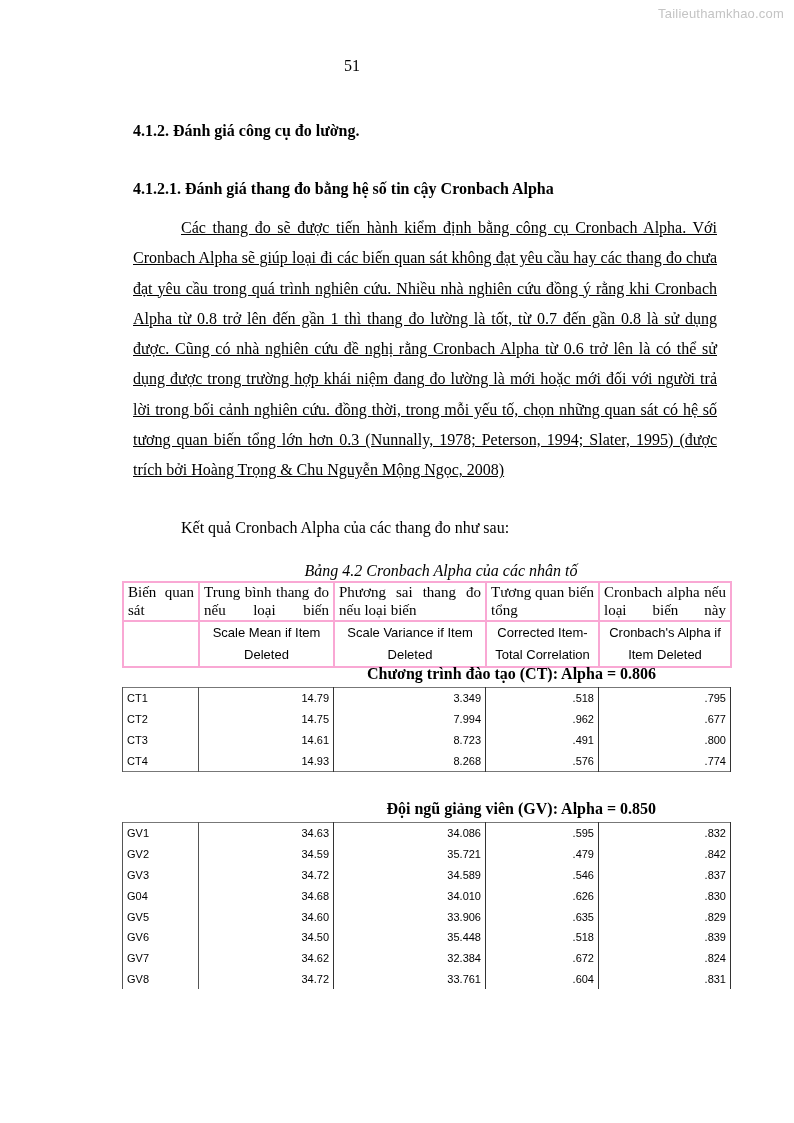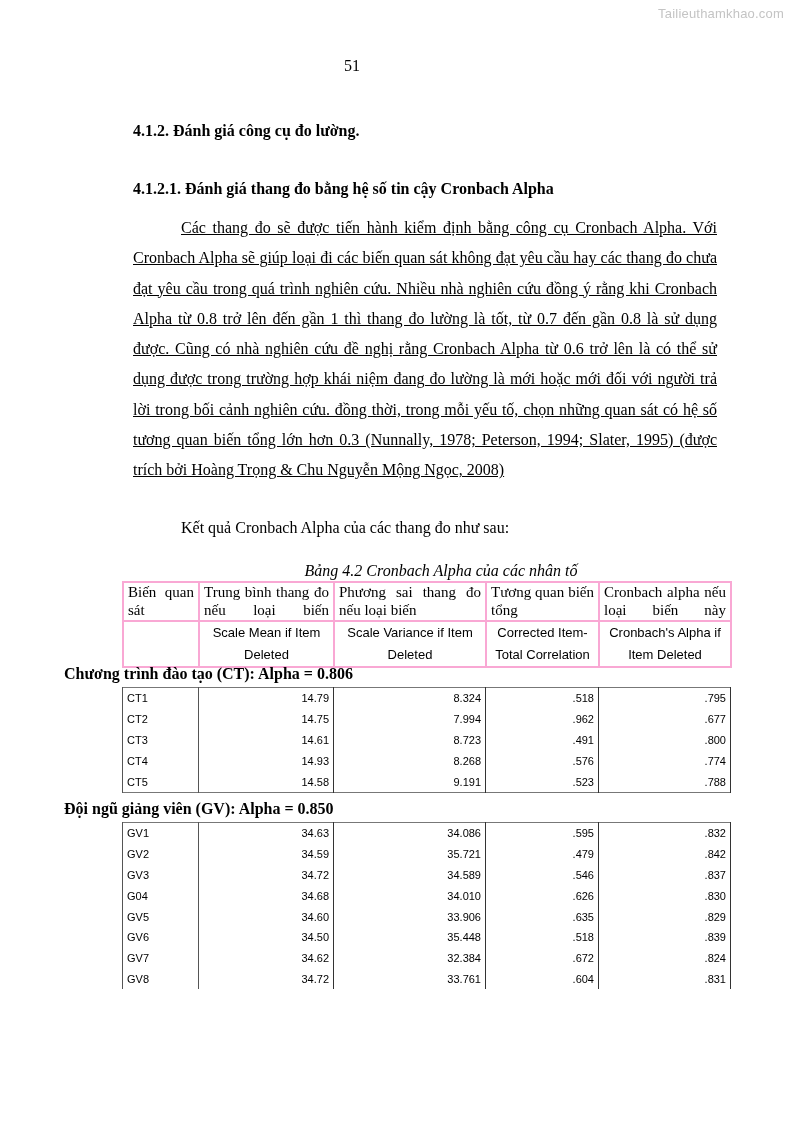--- a/index.html
+++ b/index.html
@@ -18,21 +18,21 @@
   .indent { text-indent:48px; }
   .result-line { position:absolute; left:181px; top:519px; font-size:16px; }
   .caption { position:absolute; top:562px; left:0; width:794px; text-align:center;
              font-style:italic; font-size:16px; padding-left:88px; box-sizing:border-box; }
   table { border-collapse:collapse; position:absolute; left:122px; }
   .hdr td { border:2px solid #f9a8d4; vertical-align:top; padding:0 4px; }
   .hdr .vn { font-size:15px; line-height:18px; text-align:justify; text-align-last:justify; }
   .hdr .vn.l { text-align-last:left; }
   .hdr .en { font-family:"Liberation Sans", sans-serif; font-size:13px; text-align:center;
              line-height:22px; }
-  .section-title { position:absolute; left:16px; width:652px; text-align:left; font-weight:bold;
+  .section-title { position:absolute; left:4px; width:652px; text-align:right; font-weight:bold;
                    font-size:16px; padding-left:48px; box-sizing:border-box; }
   .data td { font-family:"Liberation Sans", sans-serif; font-size:11px; height:20.8px;
              padding:0 4px; border-left:1px solid #555; border-right:1px solid #555; }
   .data td.num { text-align:right; border-right:1.5px solid #333;margin-top:20px; }
   .data td.lbl { padding-left:4px; }
   .data { border-top:1px solid #777; border-bottom:1px solid #777; }
   .data.open-bottom { border-bottom:none; }
 </style>
 </head>
 <body>
@@ -84,21 +84,21 @@
       <col style="width:76px">
       <col style="width:135px">
       <col style="width:152px">
       <col style="width:113px">
       <col style="width:132px">
     </colgroup>
   <tbody>
       <tr>
         <td class="lbl">CT1</td>
         <td class="num">14.79</td>
-        <td class="num">8.324</td>
+        <td class="num">3.349</td>
         <td class="num">.518</td>
         <td class="num">.795</td>
       </tr>
       <tr>
         <td class="lbl">CT2</td>
         <td class="num">14.75</td>
         <td class="num">7.994</td>
         <td class="num">.962</td>
         <td class="num">.677</td>
       </tr>
@@ -108,27 +108,20 @@
         <td class="num">8.723</td>
         <td class="num">.491</td>
         <td class="num">.800</td>
       </tr>
       <tr>
         <td class="lbl">CT4</td>
         <td class="num">14.93</td>
         <td class="num">8.268</td>
         <td class="num">.576</td>
         <td class="num">.774</td>
-      </tr>
-      <tr>
-        <td class="lbl">CT5</td>
-        <td class="num">14.58</td>
-        <td class="num">9.191</td>
-        <td class="num">.523</td>
-        <td class="num">.788</td>
       </tr>
     </tbody>
 </table>
 
 <div class="section-title" style="top:800px;">Đội ngũ giảng viên (GV): Alpha = 0.850</div>
 
 <table class="data open-bottom" id="gv-table" style="top:822px;">
   <colgroup>
       <col style="width:76px">
       <col style="width:135px">

